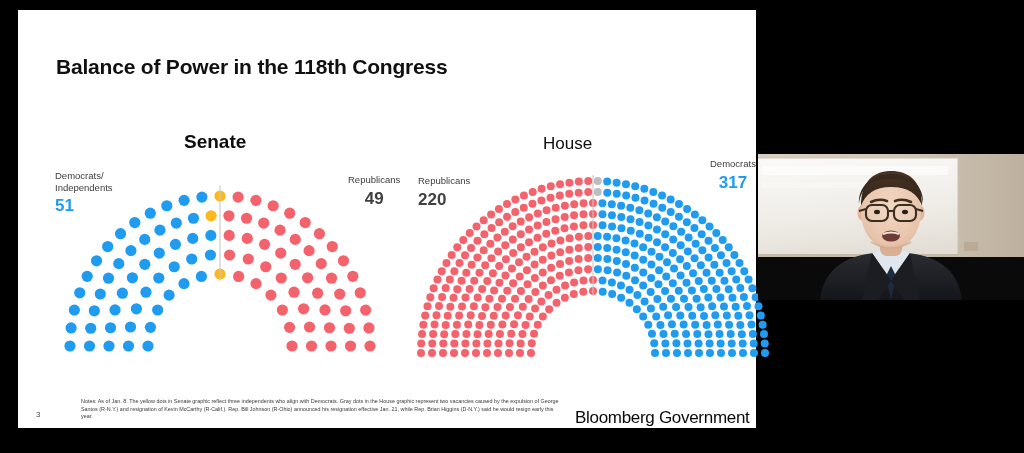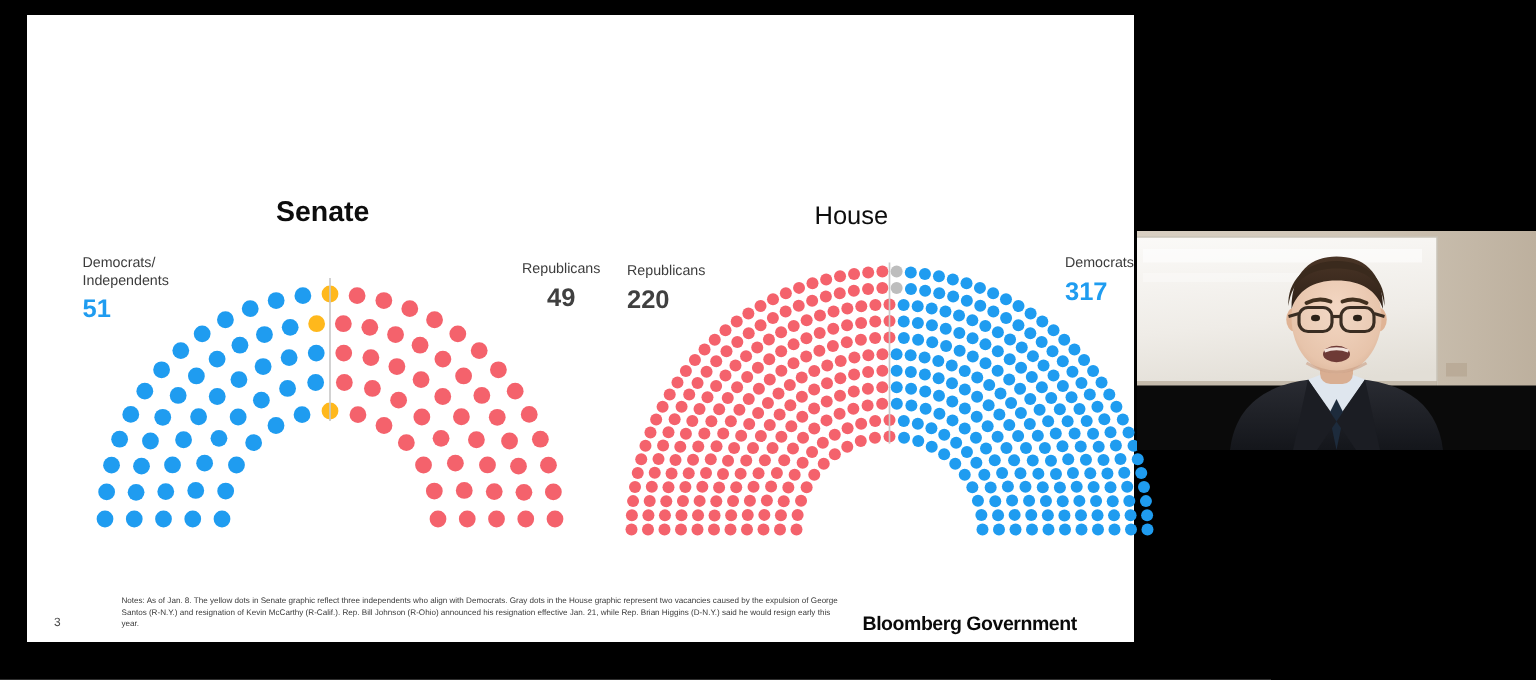--- a/index.html
+++ b/index.html
@@ -77,21 +77,21 @@
     font-size: 17px;
     font-weight: bold;
     line-height: 24px;
     margin-top: 1px;
   }
   .party-label.right { text-align: right; }
 
   #senate-dem-label  { left: 37px;  top: 160px; }
   #senate-rep-label  { left: 330px; top: 164px; text-align: center; }
   #house-rep-label   { left: 400px; top: 165px; }
-  #house-dem-label   { left: 692px; top: 160px; text-align: left; }
+  #house-dem-label   { left: 692px; top: 148px; text-align: center; }
 
   .dem-color { color: #1f9cf0; }
   .rep-color { color: #404040; }
 
   
   .arch { position: absolute; }
   #senate-arch { left: 30px;  top: 168px; width: 345px; height: 175px; }
   #house-arch  { left: 395px; top: 165px; width: 360px; height: 185px; }
 
   .arch svg { display: block; width: 100%; height: 100%; }
@@ -111,22 +111,22 @@
     width: 480px;
     font-size: 5.4px;
     line-height: 7.6px;
     color: #3a3a3a;
     text-align: left;
   }
   #brand {
     position: absolute;
     left: 557px;
     top: 398px;
-    font-size: 13px;
-    font-weight: bold;
+    font-size: 17px;
+    font-weight: normal;
     color: #0a0a0a;
     letter-spacing: -0.3px;
     white-space: nowrap;
   }
 
   
   #webcam {
     position: absolute;
     left: 758px;
     top: 154px;
@@ -144,20 +144,21 @@
     color: rgba(255,255,255,0.0);
   }
 </style>
 </head>
 <body>
 
 <div id="stage">
 
   <div id="slide">
 
+    <div id="slide-title">Balance of Power in the 118th Congress</div>
 
     <div class="chamber-heading" id="senate-heading">Senate</div>
 
     <div class="party-label" id="senate-dem-label">
       <span class="pname">Democrats/</span>
       <span class="pname">Independents</span>
       <span class="pcount dem-color">51</span>
     </div>
 
     <div class="party-label" id="senate-rep-label">

